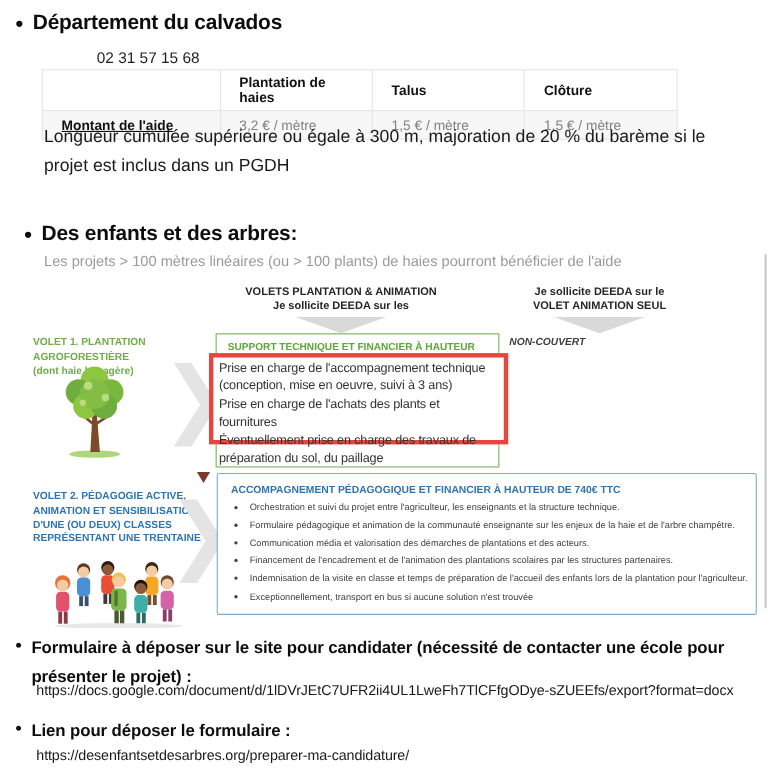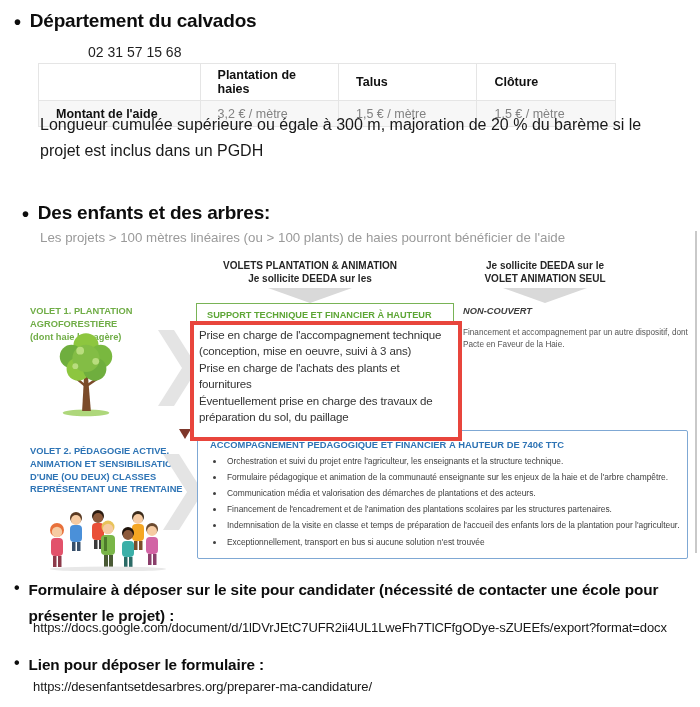--- a/index.html
+++ b/index.html
@@ -13,21 +13,21 @@
   .h-mid{font-size:15.3px;line-height:1.72;letter-spacing:-0.1px;}
 
   .phone{position:absolute;left:88px;top:44px;font-size:14px;color:#1f1f1f;}
 
   
   .aid-table{position:absolute;left:38px;top:63px;width:578px;border-collapse:collapse;
              font-size:12.5px;color:#828282;background:#fff;}
   .aid-table th,.aid-table td{border:1px solid #e5e5e5;padding:4px 17px;text-align:left;height:17px;}
   .aid-table thead th{font-weight:bold;color:#111;background:#ffffff;}
   .aid-table tbody tr{background:#f7f7f7;}
-  .aid-table td.rowlabel{font-weight:bold;color:#111;}
+  .aid-table td.rowlabel{font-weight:bold;color:#111;text-decoration:underline;}
   .aid-table .c0{width:28%;} .aid-table .c1{width:24%;} .aid-table .c2{width:24%;} .aid-table .c3{width:24%;}
 
   .note{position:absolute;left:40px;top:112px;width:628px;font-size:16px;line-height:1.62;color:#191919;}
 
   .subtitle{position:absolute;left:40px;top:230px;font-size:13.3px;color:#9a9a9a;}
 
   
   .branch-label{position:absolute;width:240px;text-align:center;font-size:10px;font-weight:bold;
                 color:#262626;line-height:1.32;}
   .down-arrow{position:absolute;width:84px;height:15px;}
@@ -36,21 +36,21 @@
   .volet-label{position:absolute;font-size:9.3px;font-weight:bold;line-height:1.38;}
   .volet1{left:30px;top:305px;color:#70AD47;width:150px;}
   .volet2{left:30px;top:445px;color:#2E74B5;width:165px;}
 
   .green-box{position:absolute;left:196px;top:303px;width:258px;height:122px;background:#fff;
              border:1.5px solid #79B356;box-sizing:border-box;z-index:1;}
   .green-box .gb-header{padding:6px 10px 0;font-size:9.2px;font-weight:bold;color:#5EA636;line-height:1.3;}
   .green-box .gb-sliver{width:118px;height:3.5px;margin:3px 0 0 10px;
              background:repeating-linear-gradient(90deg,#57843a 0 6px,rgba(0,0,0,0) 6px 9px);}
 
-  .red-box{position:absolute;left:190px;top:321px;width:272px;height:120px;background:#fff;
+  .red-box{position:absolute;left:190px;top:321px;width:272px;height:83px;background:#fff;
            border:4px solid #E8453C;box-sizing:border-box;z-index:3;padding:2px 5px;
            font-size:11.5px;letter-spacing:-0.15px;line-height:16.4px;color:#333;}
 
   .dark-tri{position:absolute;left:179px;top:429px;width:0;height:0;z-index:2;
             border-left:6px solid transparent;border-right:6px solid transparent;
             border-top:10px solid #7E372B;}
 
   .noncouvert-title{position:absolute;left:463px;top:306px;font-size:9.3px;font-weight:bold;color:#3d3d3d;font-style:italic;}
   .noncouvert-body{position:absolute;left:463px;top:327px;width:228px;font-size:8.2px;color:#555;line-height:1.45;}
 
@@ -159,21 +159,20 @@
     <div>Prise en charge de l'accompagnement technique</div>
     <div>(conception, mise en oeuvre, suivi à 3 ans)</div>
     <div>Prise en charge de l'achats des plants et fournitures</div>
     <div>Éventuellement prise en charge des travaux de</div>
     <div>préparation du sol, du paillage</div>
   </div>
 
   <div class="dark-tri"></div>
 
   <div class="noncouvert-title">NON-COUVERT</div>
-  <div class="noncouvert-body">Financement et accompagnement par un autre dispositif, dont Pacte en Faveur de la Haie.</div>
 
   <div class="volet-label volet2">
     <div>VOLET 2. PÉDAGOGIE ACTIVE,</div>
     <div>ANIMATION ET SENSIBILISATION</div>
     <div>D'UNE (OU DEUX) CLASSES</div>
     <div>REPRÉSENTANT UNE TRENTAINE</div>
   </div>
 
   <div class="kids-wrap">
     <svg width="124" height="66" viewBox="0 0 124 66">

